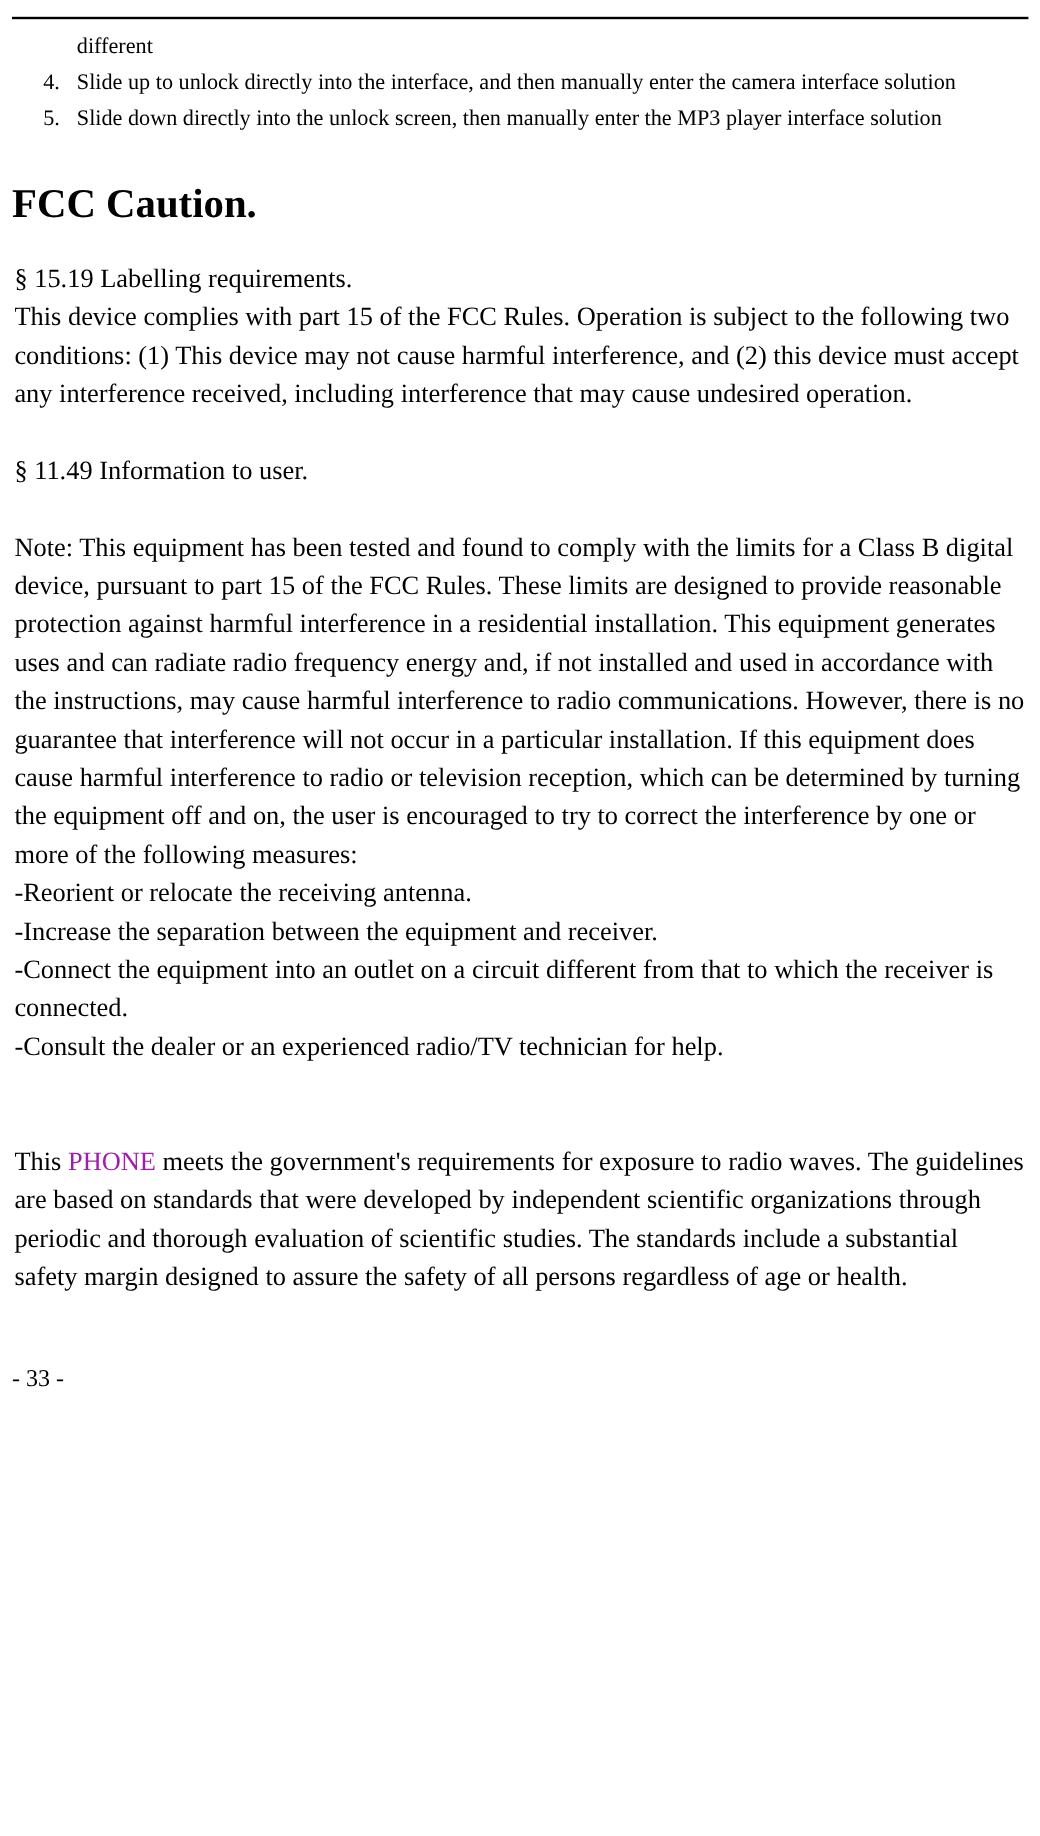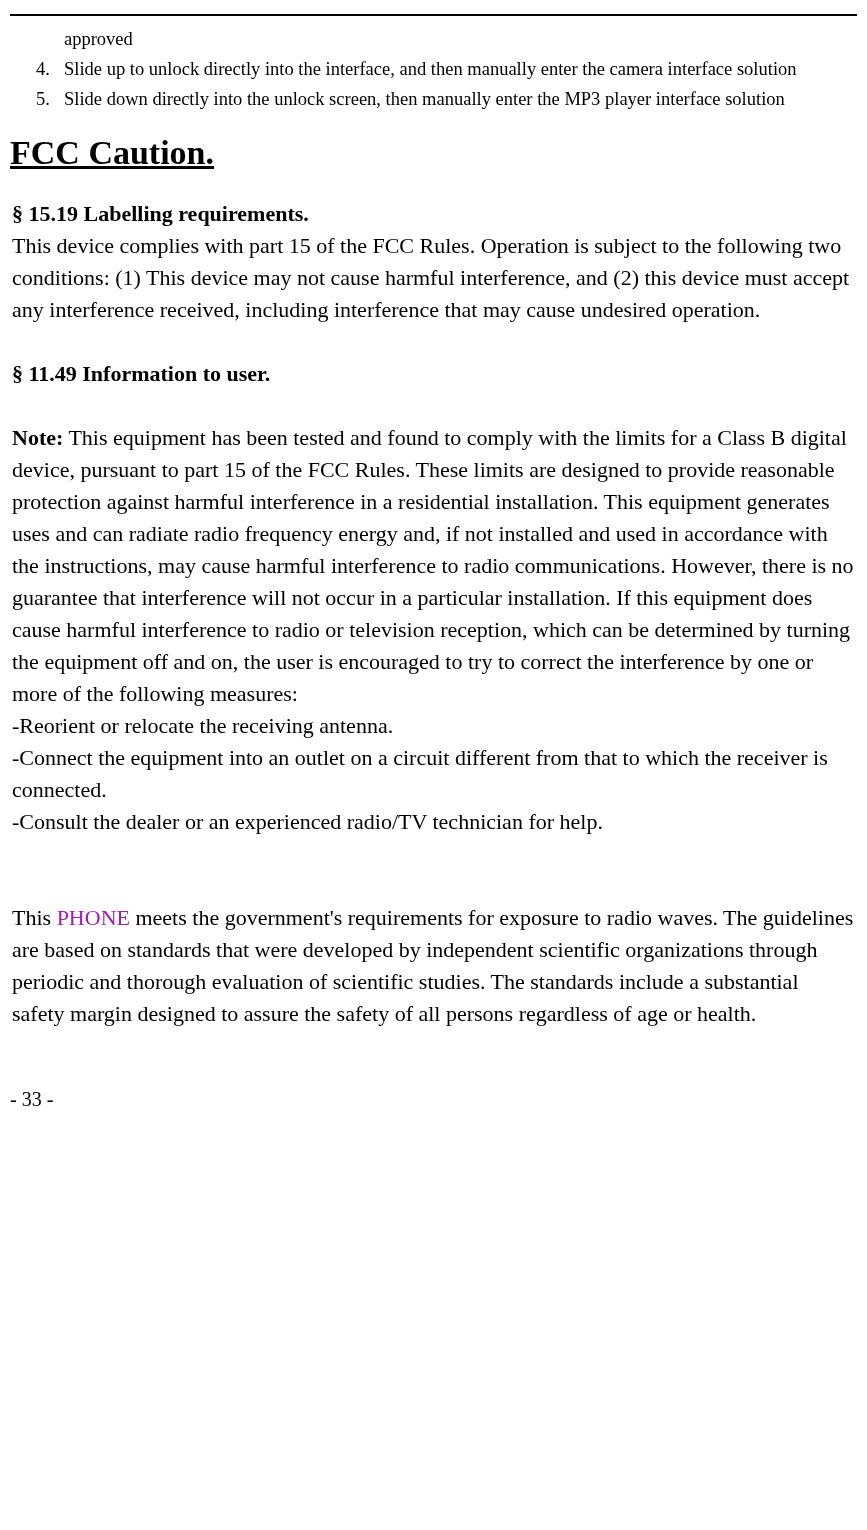--- a/index.html
+++ b/index.html
@@ -34,35 +34,34 @@
   .num {
     width: 28px;
     flex: 0 0 28px;
   }
   .li-body {
     flex: 1;
   }
   h1.fcc {
     font-size: 34px;
     font-weight: bold;
-    text-decoration: underline;
-    margin: 20px 0 26px 0;
+    margin: 38px 0 26px 0;
     padding: 0;
   }
   .body-text {
     font-size: 22px;
     line-height: 32px;
     margin: 0;
     padding: 0 2px;
   }
   .body-text p {
     margin: 0;
   }
   .body-text strong {
-    font-weight: bold;
+    font-weight: normal;
   }
   .section-gap {
     height: 32px;
   }
   .phone {
     color: #a21caf;
   }
   .footer {
     text-align: left;
     font-size: 20px;
@@ -72,21 +71,21 @@
 </style>
 </head>
 <body>
 
 <div class="page">
   <hr class="hr-top">
 
   <div class="list-area">
     <div class="list-item">
       <span class="num"></span>
-      <span class="li-body">approved</span>
+      <span class="li-body">different</span>
     </div>
     <div class="list-item">
       <span class="num">4.</span>
       <span class="li-body">Slide up to unlock directly into the interface, and then manually enter the camera interface solution</span>
     </div>
     <div class="list-item">
       <span class="num">5.</span>
       <span class="li-body">Slide down directly into the unlock screen, then manually enter the MP3 player interface solution</span>
     </div>
   </div>
@@ -102,20 +101,21 @@
 
   <div class="body-text">
     <p><strong>§ 11.49 Information to user.</strong></p>
   </div>
 
   <div class="section-gap"></div>
 
   <div class="body-text">
     <p><strong>Note:</strong><span> This equipment has been tested and found to comply with the limits for a Class B digital device, pursuant to part 15 of the FCC Rules. These limits are designed to provide reasonable protection against harmful interference in a residential installation. This equipment generates uses and can radiate radio frequency energy and, if not installed and used in accordance with the instructions, may cause harmful interference to radio communications. However, there is no guarantee that interference will not occur in a particular installation. If this equipment does cause harmful interference to radio or television reception, which can be determined by turning the equipment off and on, the user is encouraged to try to correct the interference by one or more of the following measures:</span></p>
     <p>-Reorient or relocate the receiving antenna.</p>
+    <p>-Increase the separation between the equipment and receiver.</p>
     <p>-Connect the equipment into an outlet on a circuit different from that to which the receiver is connected.</p>
     <p>-Consult the dealer or an experienced radio/TV technician for help.</p>
   </div>
 
   <div class="section-gap"></div>
 
 
   <div class="section-gap"></div>
 
   <div class="body-text">

